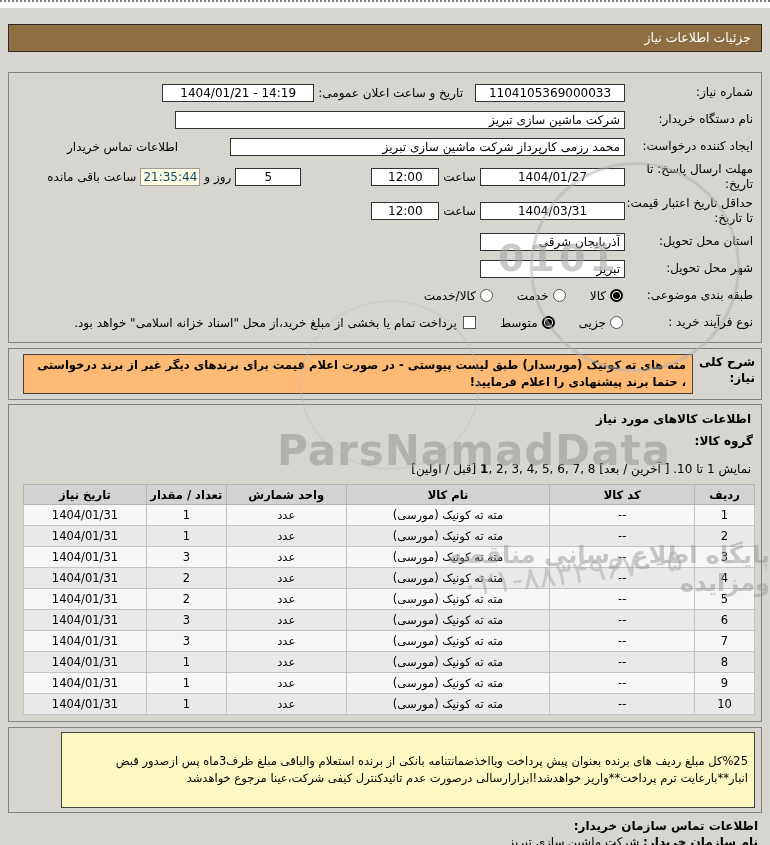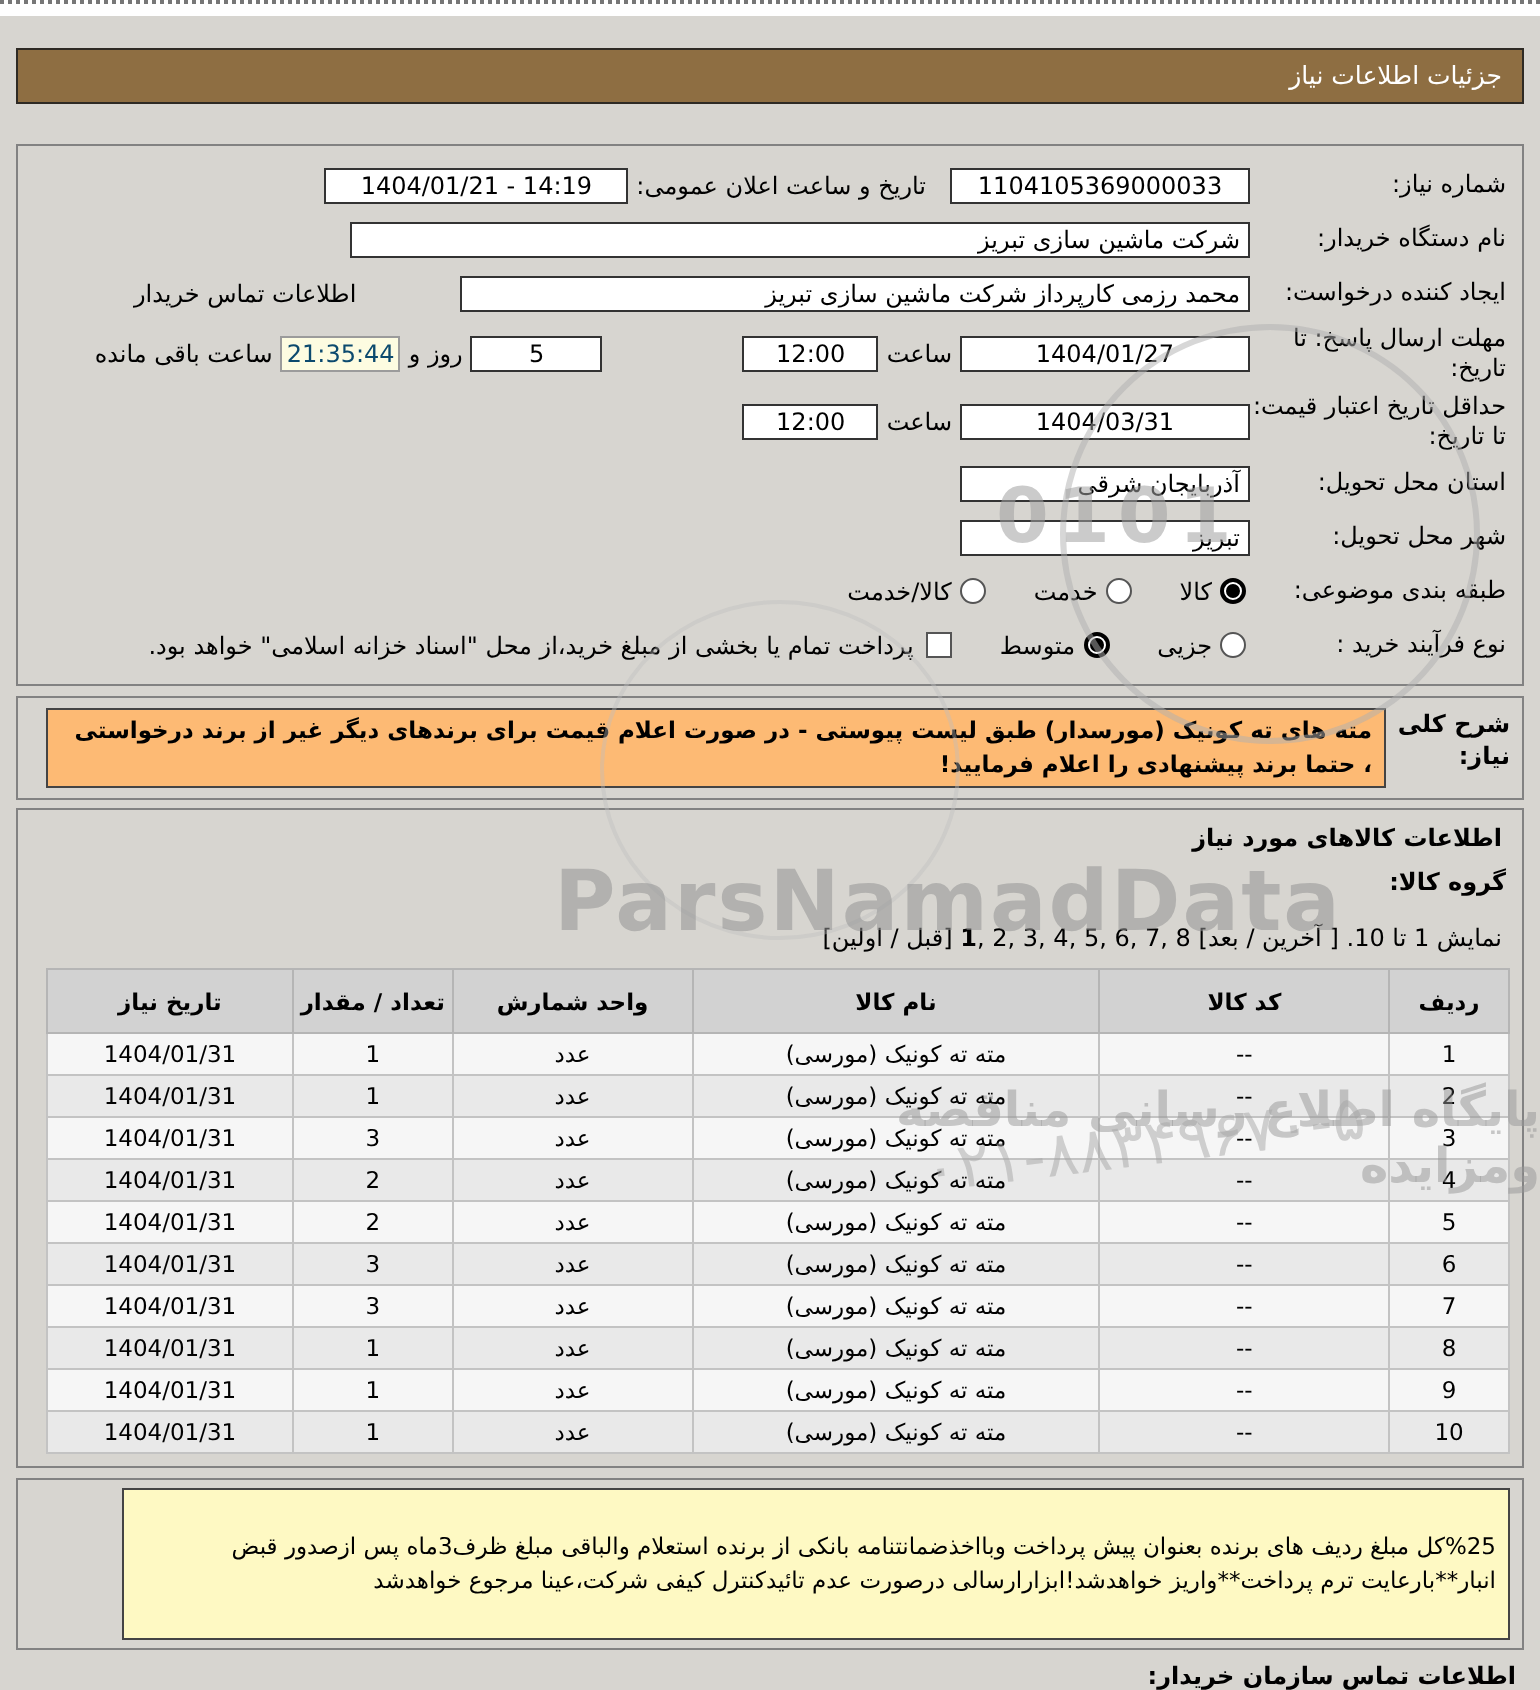--- a/index.html
+++ b/index.html
@@ -61,21 +61,21 @@
   .section-title { font-weight:bold; padding:2px 6px 6px 6px; }
   .group-row { display:flex; align-items:center; padding:2px 4px 0 4px; }
   .group-label { width:82px; flex:none; font-weight:bold; }
   .pagination { padding:14px 6px 6px 6px; font-size:12px; }
   .pagination b { font-weight:bold; }
   .goods-table {
     border-collapse:collapse; width:732px; margin:2px 2px 0 auto;
     font-size:11.5px; border:1px solid #999;
   }
   .goods-table th {
-    background:#d2d2d2; border:1px solid #b5b5b5; height:32px;
+    background:#d2d2d2; border:1px solid #b5b5b5; height:20px;
     font-weight:bold; text-align:center; padding:0 2px;
   }
   .goods-table td {
     border:1px solid #c3c3c3; height:21px; text-align:center; padding:0 2px;
   }
   .goods-table tr:nth-child(odd)  td { background:#f6f6f6; }
   .goods-table tr:nth-child(even) td { background:#e9e9e9; }
   col.c-no{width:60px} col.c-code{width:145px} col.c-name{width:204px}
   col.c-unit{width:120px} col.c-qty{width:80px} col.c-date{width:123px}
   .notes-panel { margin-top:5px; display:flex; padding:4px 6px; }

